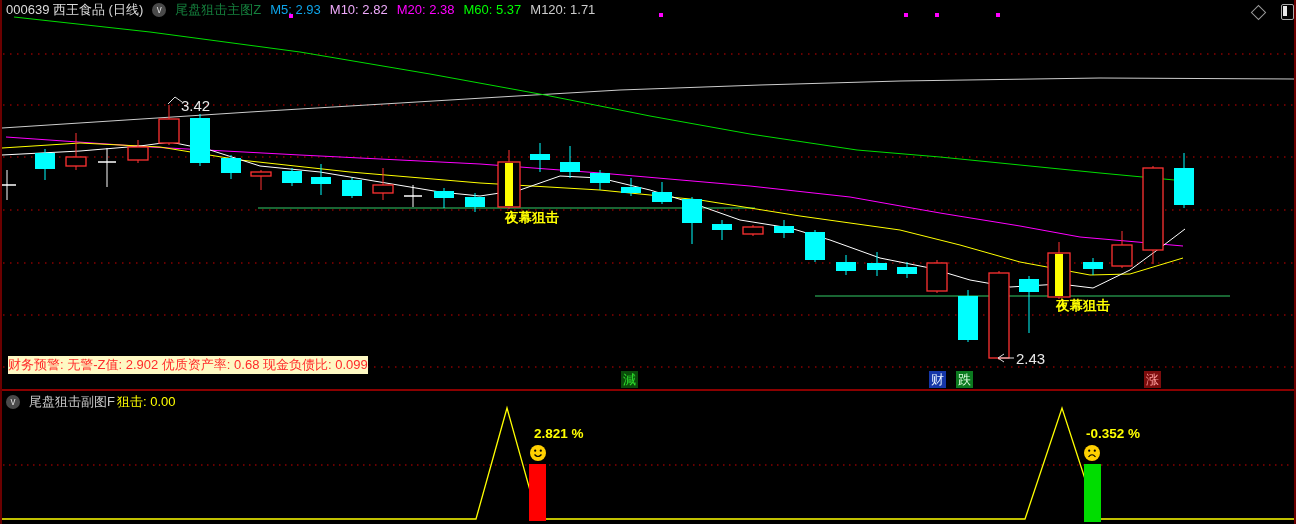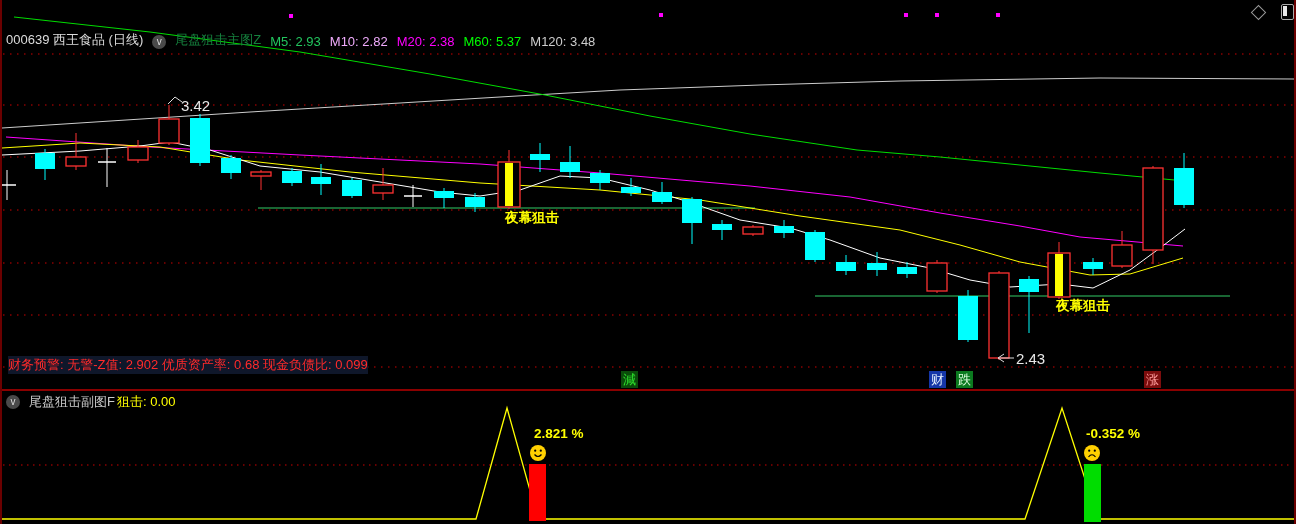--- a/index.html
+++ b/index.html
@@ -1,35 +1,35 @@
 <!DOCTYPE html>
 <html><head>
 <meta charset="utf-8">
 <style>
   html,body{margin:0;padding:0;background:#000;}
   .screen{position:relative;width:1296px;height:524px;background:#000;overflow:hidden;
           font-family:"Liberation Sans","DejaVu Sans",sans-serif;}
   svg{position:absolute;left:0;}
   
-  .titlebar{position:absolute;left:6px;top:1px;height:17px;display:flex;align-items:flex-end;
-            font-size:13px;white-space:nowrap;z-index:5;margin-top:31px;}
+  .titlebar{position:absolute;left:6px;top:1px;height:17px;display:flex;align-items:center;
+            font-size:13px;white-space:nowrap;z-index:5;}
   .titlebar span{margin-right:9px;}
   .sym{color:#dcdcdc;}
   .ind{color:#15803d;}
-  .ma0{color:#22c55e;} .ma1{color:#f0abfc;} .ma2{color:#ff00ff;} .ma3{color:#00ff00;} .ma4{color:#cccccc;}
+  .ma0{color:#0ea5e9;} .ma1{color:#f0abfc;} .ma2{color:#ff00ff;} .ma3{color:#00ff00;} .ma4{color:#cccccc;}
   .chev{width:14px;height:14px;border-radius:50%;background:#4a4a4a;color:#ddd;display:inline-flex;
         align-items:center;justify-content:center;font-size:10px;line-height:14px;margin-right:9px;}
   
   .diamond{position:absolute;left:1253px;top:7px;width:9px;height:9px;border:1px solid #999;
            transform:rotate(45deg);z-index:5;}
   .panelicon{position:absolute;left:1281px;top:4px;width:11px;height:14px;border:1px solid #aaa;
              border-radius:2px;z-index:5;}
   .panelicon div{width:4px;height:10px;background:#e8e8e8;margin:1px;}
   
-  .finwarn{position:absolute;left:8px;top:356px;font-size:13px;color:#ff2a2a;background:#0f172a;
+  .finwarn{position:absolute;left:8px;top:356px;font-size:13px;color:#ff2a2a;background:#fef9c3;
            z-index:4;white-space:nowrap;}
   
   .mk{position:absolute;top:371px;width:17px;height:17px;font-size:13px;line-height:17px;
       text-align:center;z-index:4;}
   .mk1{left:621px;background:#0a4d0a;color:#2ee42e;}
   .mk2{left:929px;background:#1536a8;color:#eaf4ff;}
   .mk3{left:956px;background:#0b7a1f;color:#e0ffe1;}
   .mk4{left:1144px;background:#7d0d0d;color:#ff9c9c;}
   
   .subhdr{position:absolute;left:6px;top:393px;display:flex;align-items:center;font-size:13px;
@@ -177,21 +177,21 @@
     </svg>
 
   <div class="titlebar">
     <span class="sym">000639 西王食品 (日线)</span>
     <span class="chev">v</span>
     <span class="ind">尾盘狙击主图Z</span>
     <span class="ma0">M5: 2.93</span>
     <span class="ma1">M10: 2.82</span>
     <span class="ma2">M20: 2.38</span>
     <span class="ma3">M60: 5.37</span>
-    <span class="ma4">M120: 3.48</span>
+    <span class="ma4">M120: 1.71</span>
   </div>
 
   <div class="diamond"></div>
   <div class="panelicon">
       <div></div>
     </div>
 
   <div class="finwarn">财务预警: 无警-Z值: 2.902 优质资产率: 0.68 现金负债比: 0.099</div>
 
   <div class="mk mk1">減</div>

